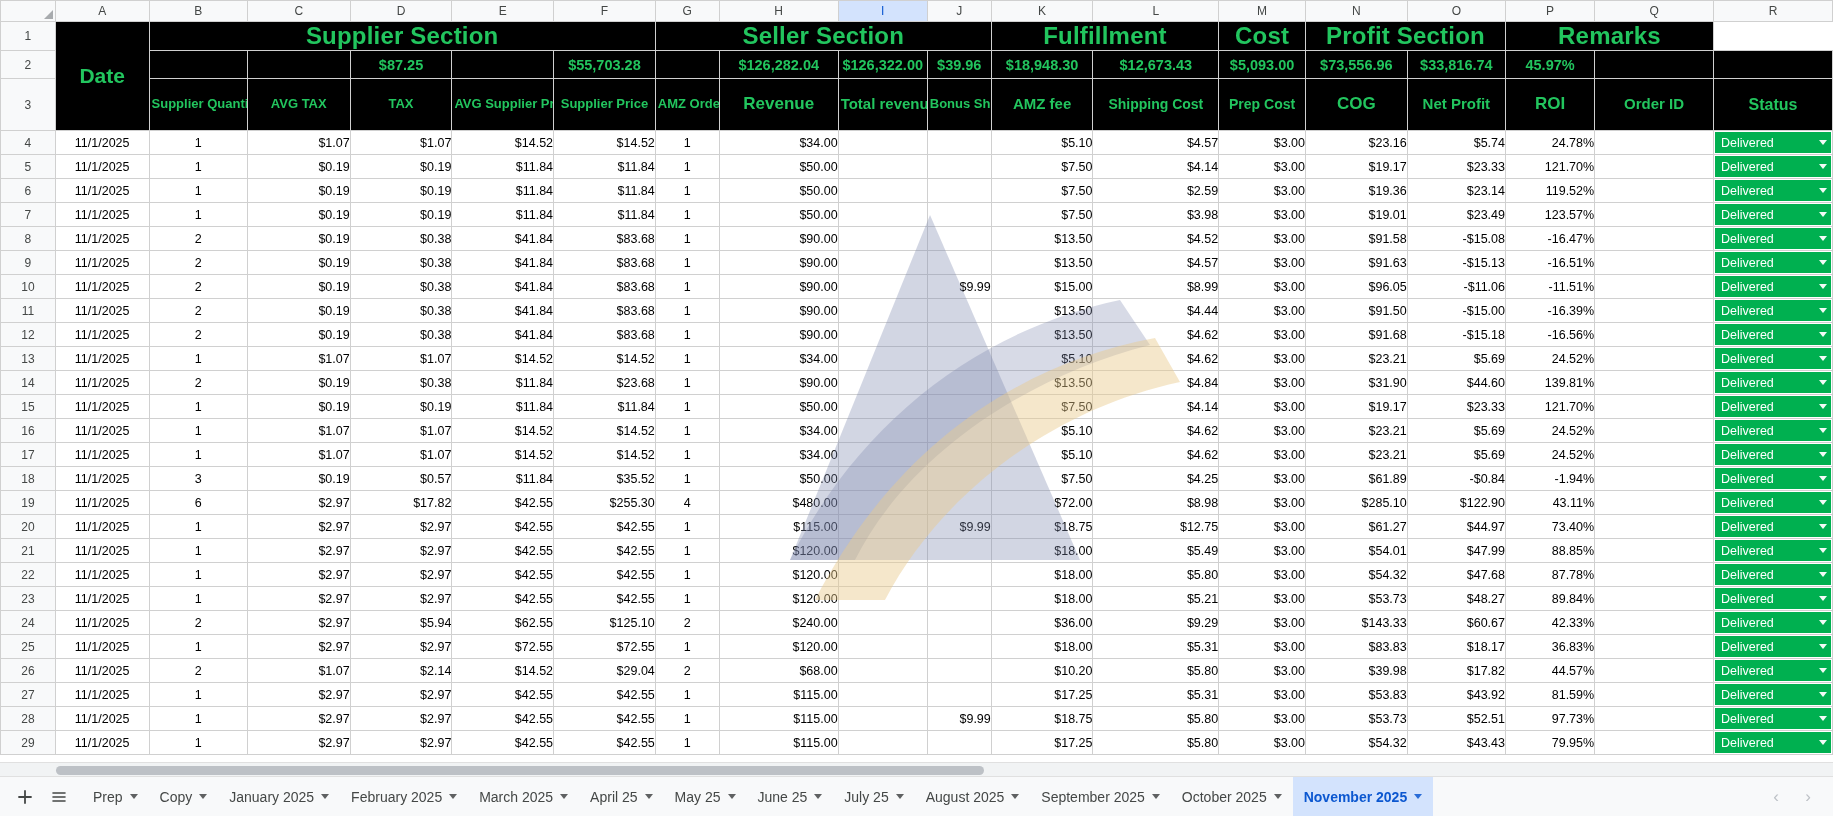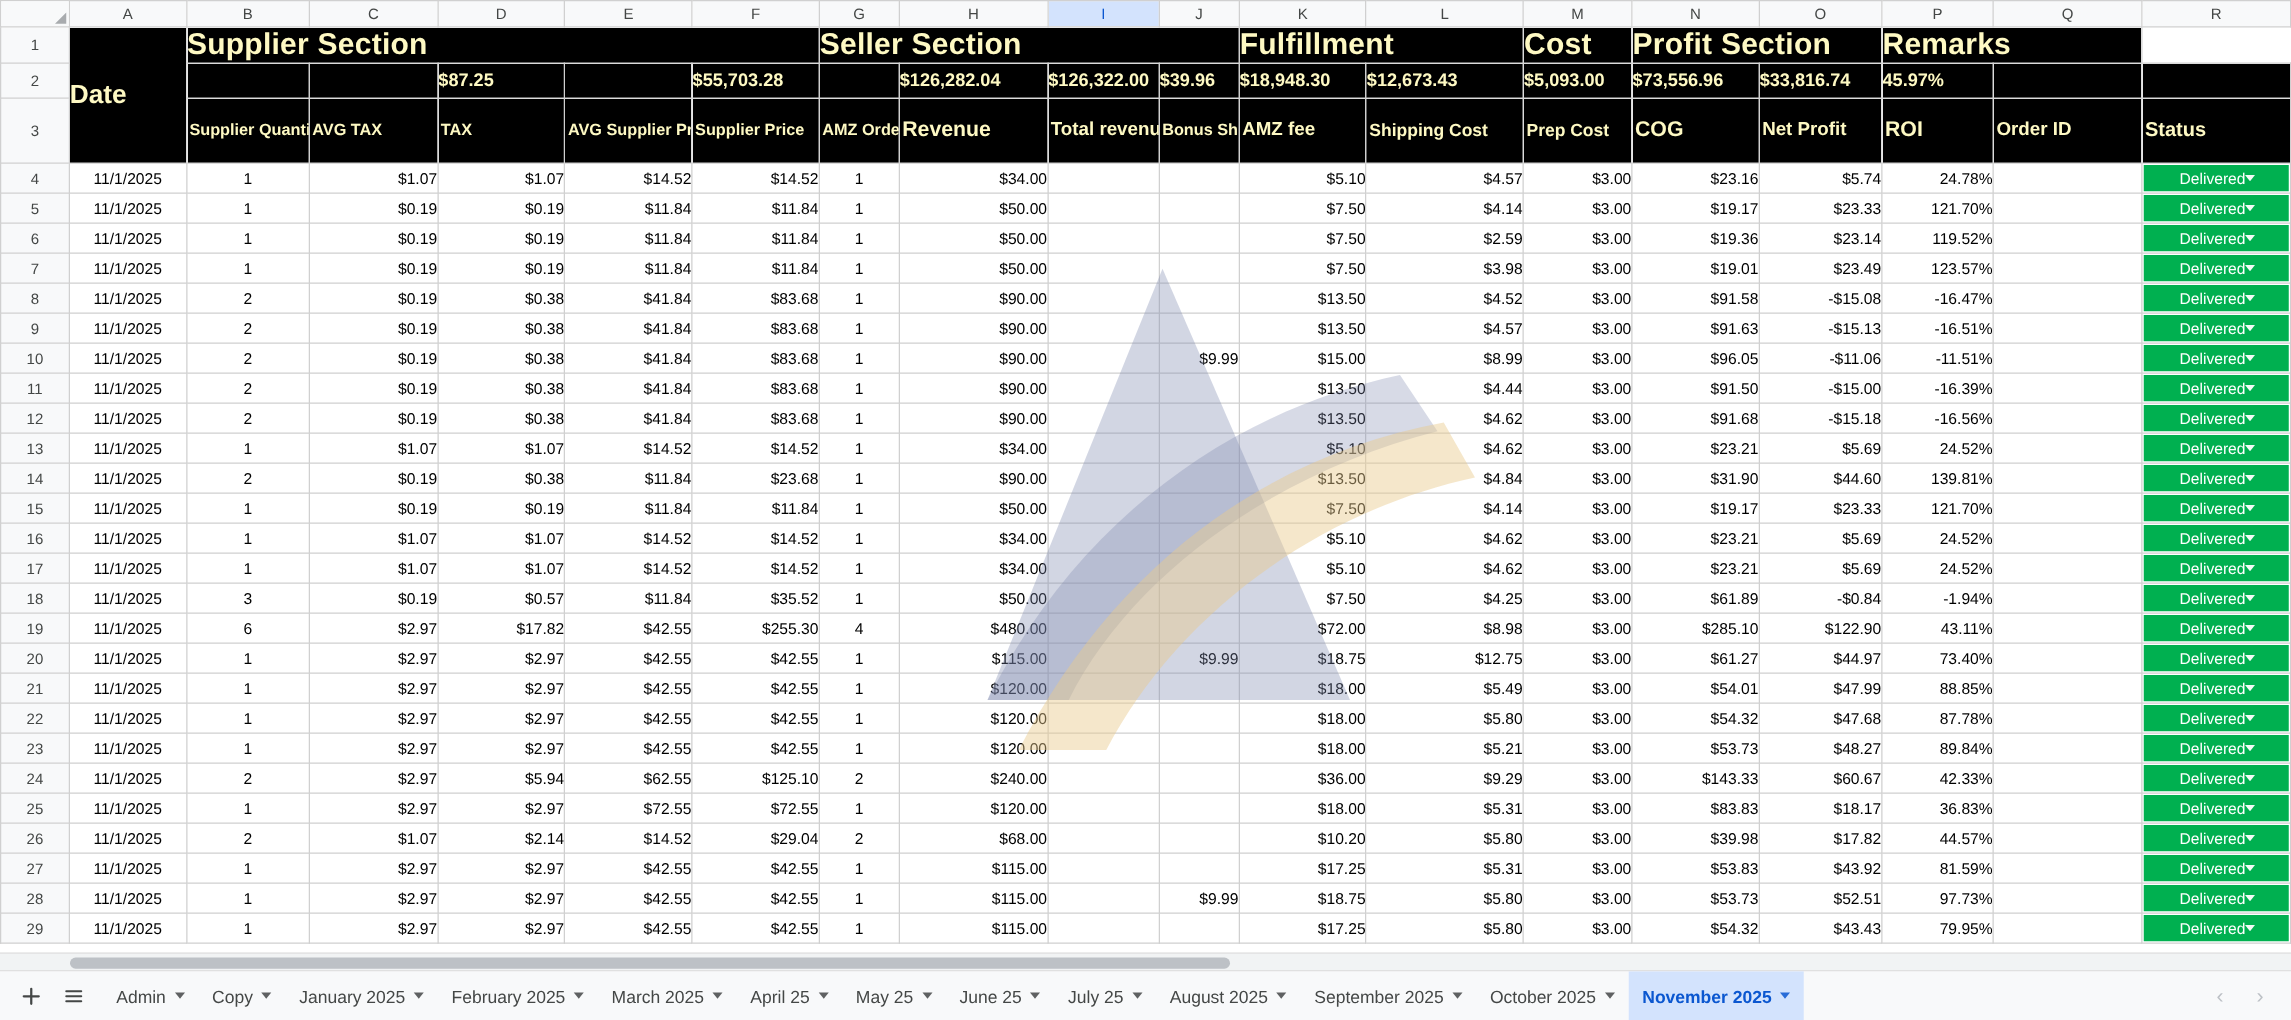--- a/index.html
+++ b/index.html
@@ -82,35 +82,35 @@
     text-align: right;
     padding: 0 5px;
     font-size: 12.5px;
     background: #fff;
   }
   td.cell.ctr { text-align: center; }
 
   
   .band {
     background: #000000;
-    color: #fef9c3;
+    color: #22c55e;
     font-weight: bold;
-    text-align: left;
+    text-align: center;
     vertical-align: middle;
   }
   .band.sec { font-size: 24px; letter-spacing: .2px; }
   .band.val { font-size: 14.5px; height: 28px; }
   .band.lbl { font-size: 13px; line-height: 1.08; padding: 1px 2px; }
   .band.date { font-size: 21px; }
 
   
   .status {
     display: flex;
     align-items: center;
-    justify-content: center;
+    justify-content: space-between;
     background: #00b050;
     color: #ffffff;
     font-size: 12.5px;
     height: 21px;
     margin: 1px;
     padding: 0 4px 0 6px;
     font-weight: 500;
   }
   .status .cv {
     width: 0; height: 0;
@@ -1028,21 +1028,21 @@
           <path d="M9 3v12M3 9h12" stroke="#444746" stroke-width="1.8" fill="none" stroke-linecap="round"></path>
         </svg>
     </div>
     <div class="tb-icon">
       <svg width="18" height="18" viewBox="0 0 18 18">
         <path d="M3 5h12M3 9h12M3 13h12" stroke="#444746" stroke-width="1.6" stroke-linecap="round"></path>
       </svg>
     </div>
     <div class="tabs" id="tabs-host">
         <div class="tab">
-          <span>Admin</span>
+          <span>Prep</span>
           <span class="cv"></span>
         </div>
         <div class="tab">
           <span>Copy</span>
           <span class="cv"></span>
         </div>
         <div class="tab">
           <span>January 2025</span>
           <span class="cv"></span>
         </div>

